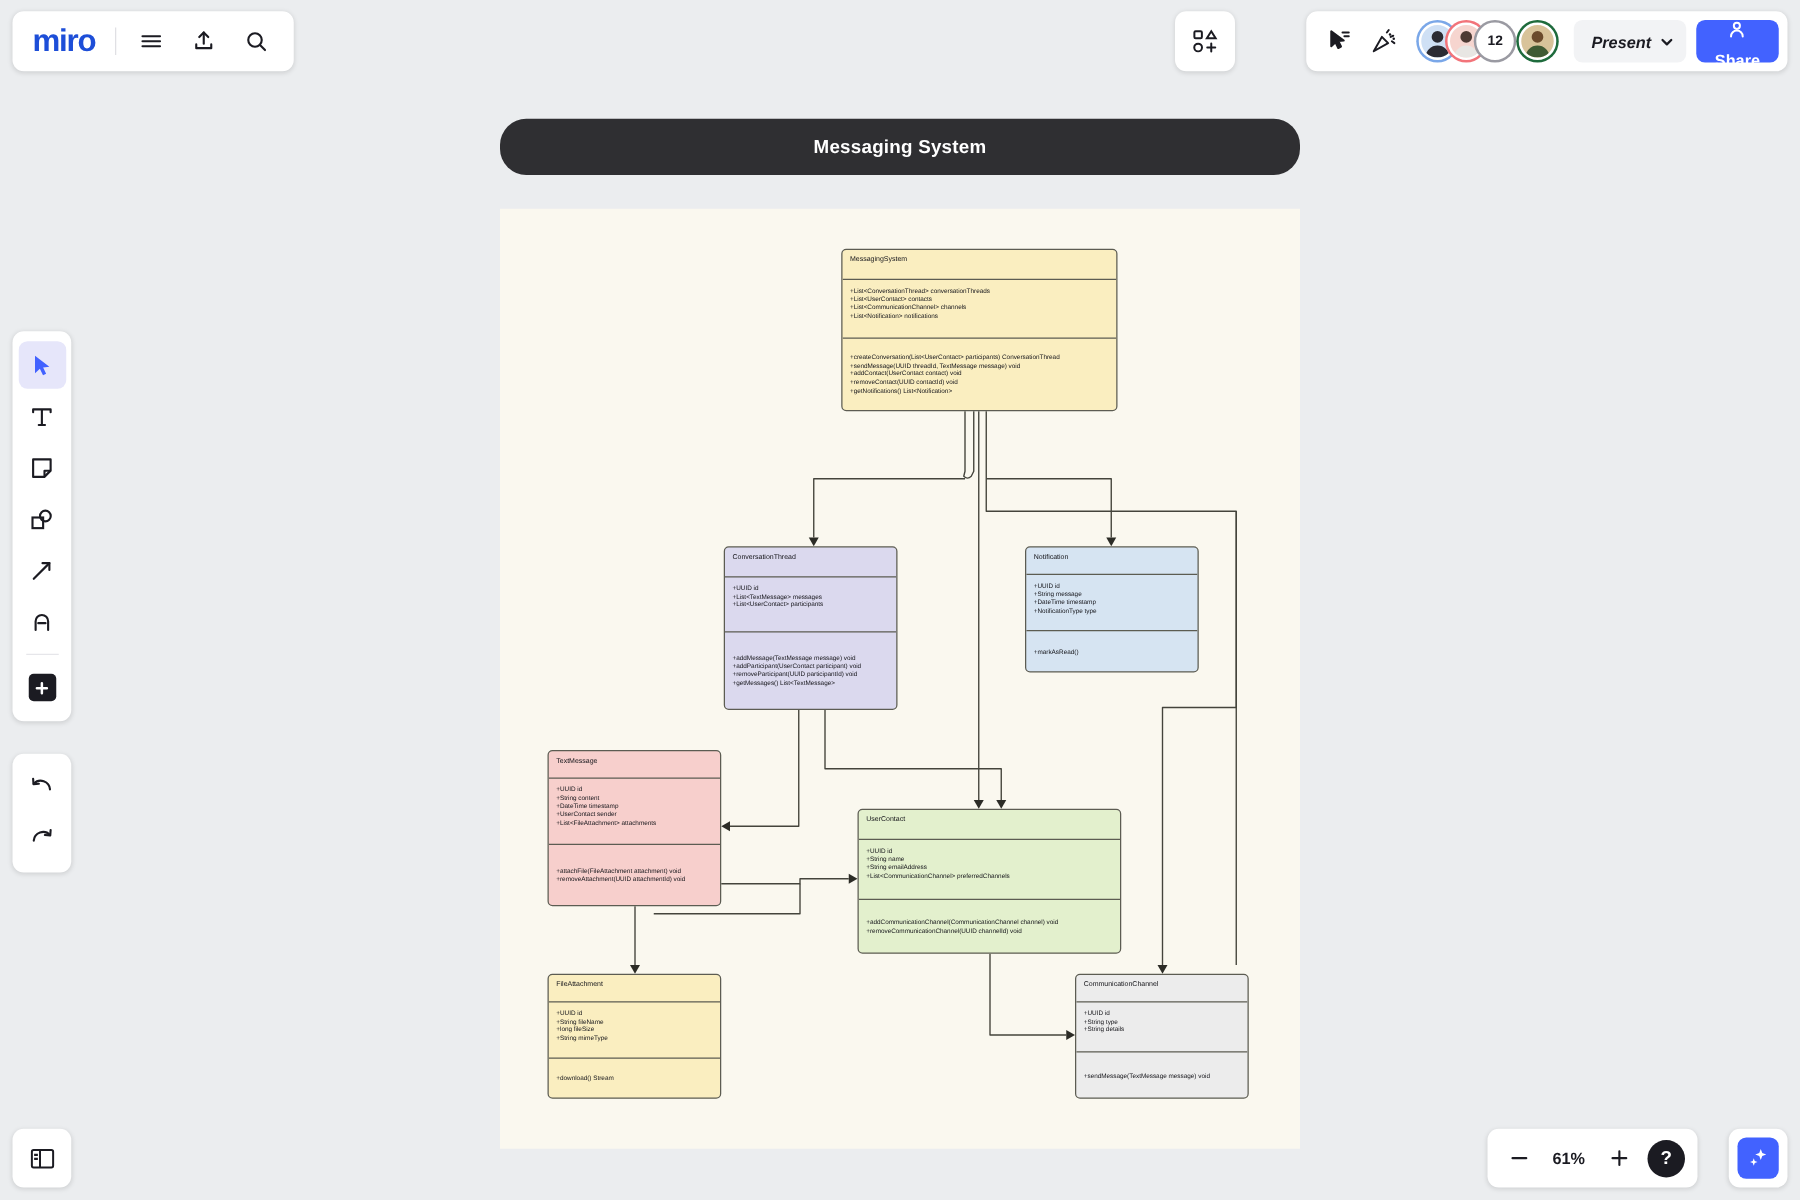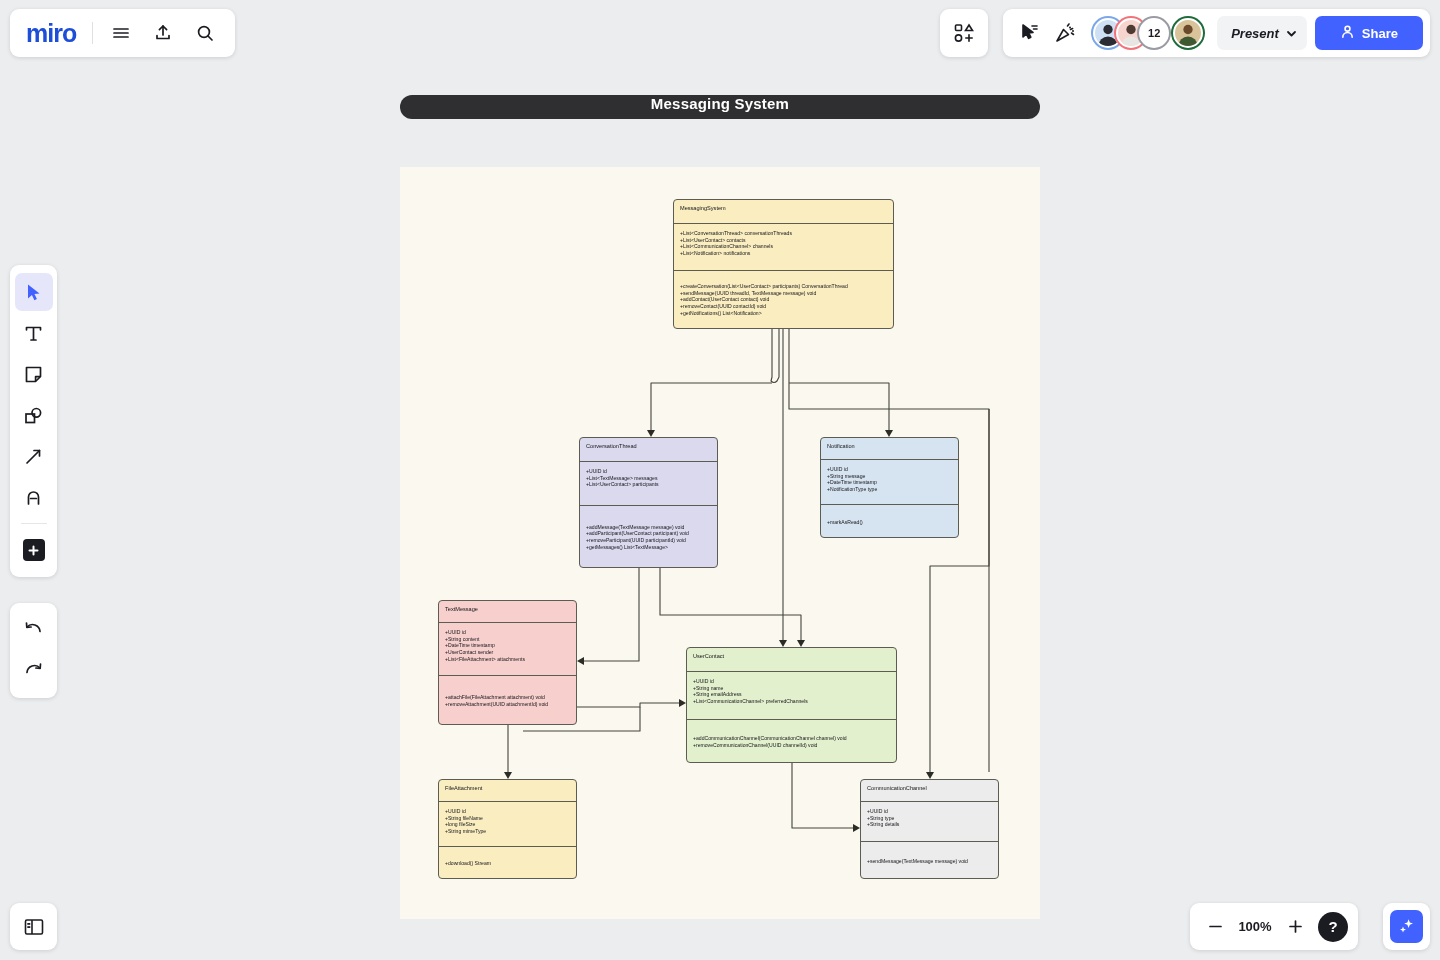--- a/index.html
+++ b/index.html
@@ -13,23 +13,23 @@
 
   
   #canvas { position: absolute; inset: 0; }
   .frame {
     position: absolute; left: 400px; top: 167px;
     width: 640px; height: 752px;
     background: #faf8ef;
   }
   .banner {
     position: absolute; left: 400px; top: 95px;
-    width: 640px; height: 24px;
+    width: 640px; height: 45px;
     background: #2f2f32; border-radius: 21px;
-    display: flex; align-items: flex-start; justify-content: center;
+    display: flex; align-items: center; justify-content: center;
   }
   .banner span {
     color: #fff; font-size: 15px; font-weight: bold; letter-spacing: .2px;
   }
 
   
   .uml {
     position: absolute;
     border: 1px solid #5c5c52;
     border-radius: 4px;
@@ -99,22 +99,22 @@
   .present {
     display: flex; align-items: center; gap: 2px;
     background: #f2f3f5; border-radius: 7px; height: 34px;
     padding: 0 4px 0 14px; cursor: pointer; margin-left: 4px;
   }
   .present .lbl { font-size: 13px; font-weight: bold; color: #1b1b22; font-style: italic; }
   .chev { width: 22px; display: flex; align-items: center; justify-content: center; }
   .share {
     display: flex; align-items: center; gap: 7px;
     background: #4262ff; color: #fff; border-radius: 7px;
-    height: 34px; padding: 0 25px; cursor: pointer;
-    font-size: 13px; font-weight: bold;
+    height: 34px; padding: 0 15px; cursor: pointer;
+    font-size: 13px; font-weight: bold; flex-direction: column;
   }
 
   
   .tool-col {
     position: absolute; left: 10px; background: #fff;
     border-radius: 9px; box-shadow: 0 1px 4px rgba(0,0,0,.13);
     display: flex; flex-direction: column; align-items: center;
     padding: 8px 0; gap: 3px;
   }
   #toolbar-main { top: 265px; width: 47px; }
@@ -475,21 +475,21 @@
       <rect x="4.3" y="10.2" width="3" height="1.8" fill="#1b1b22" stroke="none"></rect>
     </svg>
   </div>
 
   <div class="zoombar">
     <div class="zb">
       <svg width="17" height="17" viewBox="0 0 17 17" stroke="#1b1b22" stroke-width="1.7" stroke-linecap="round">
           <path d="M3 8.5 H14"></path>
         </svg>
     </div>
-    <div class="zlevel">100%</div>
+    <div class="zlevel">61%</div>
     <div class="zb">
       <svg width="17" height="17" viewBox="0 0 17 17" stroke="#1b1b22" stroke-width="1.7" stroke-linecap="round">
           <path d="M8.5 3 V14 M3 8.5 H14"></path>
         </svg>
     </div>
     <div class="helpb">
       <span>?</span>
     </div>
   </div>
 

